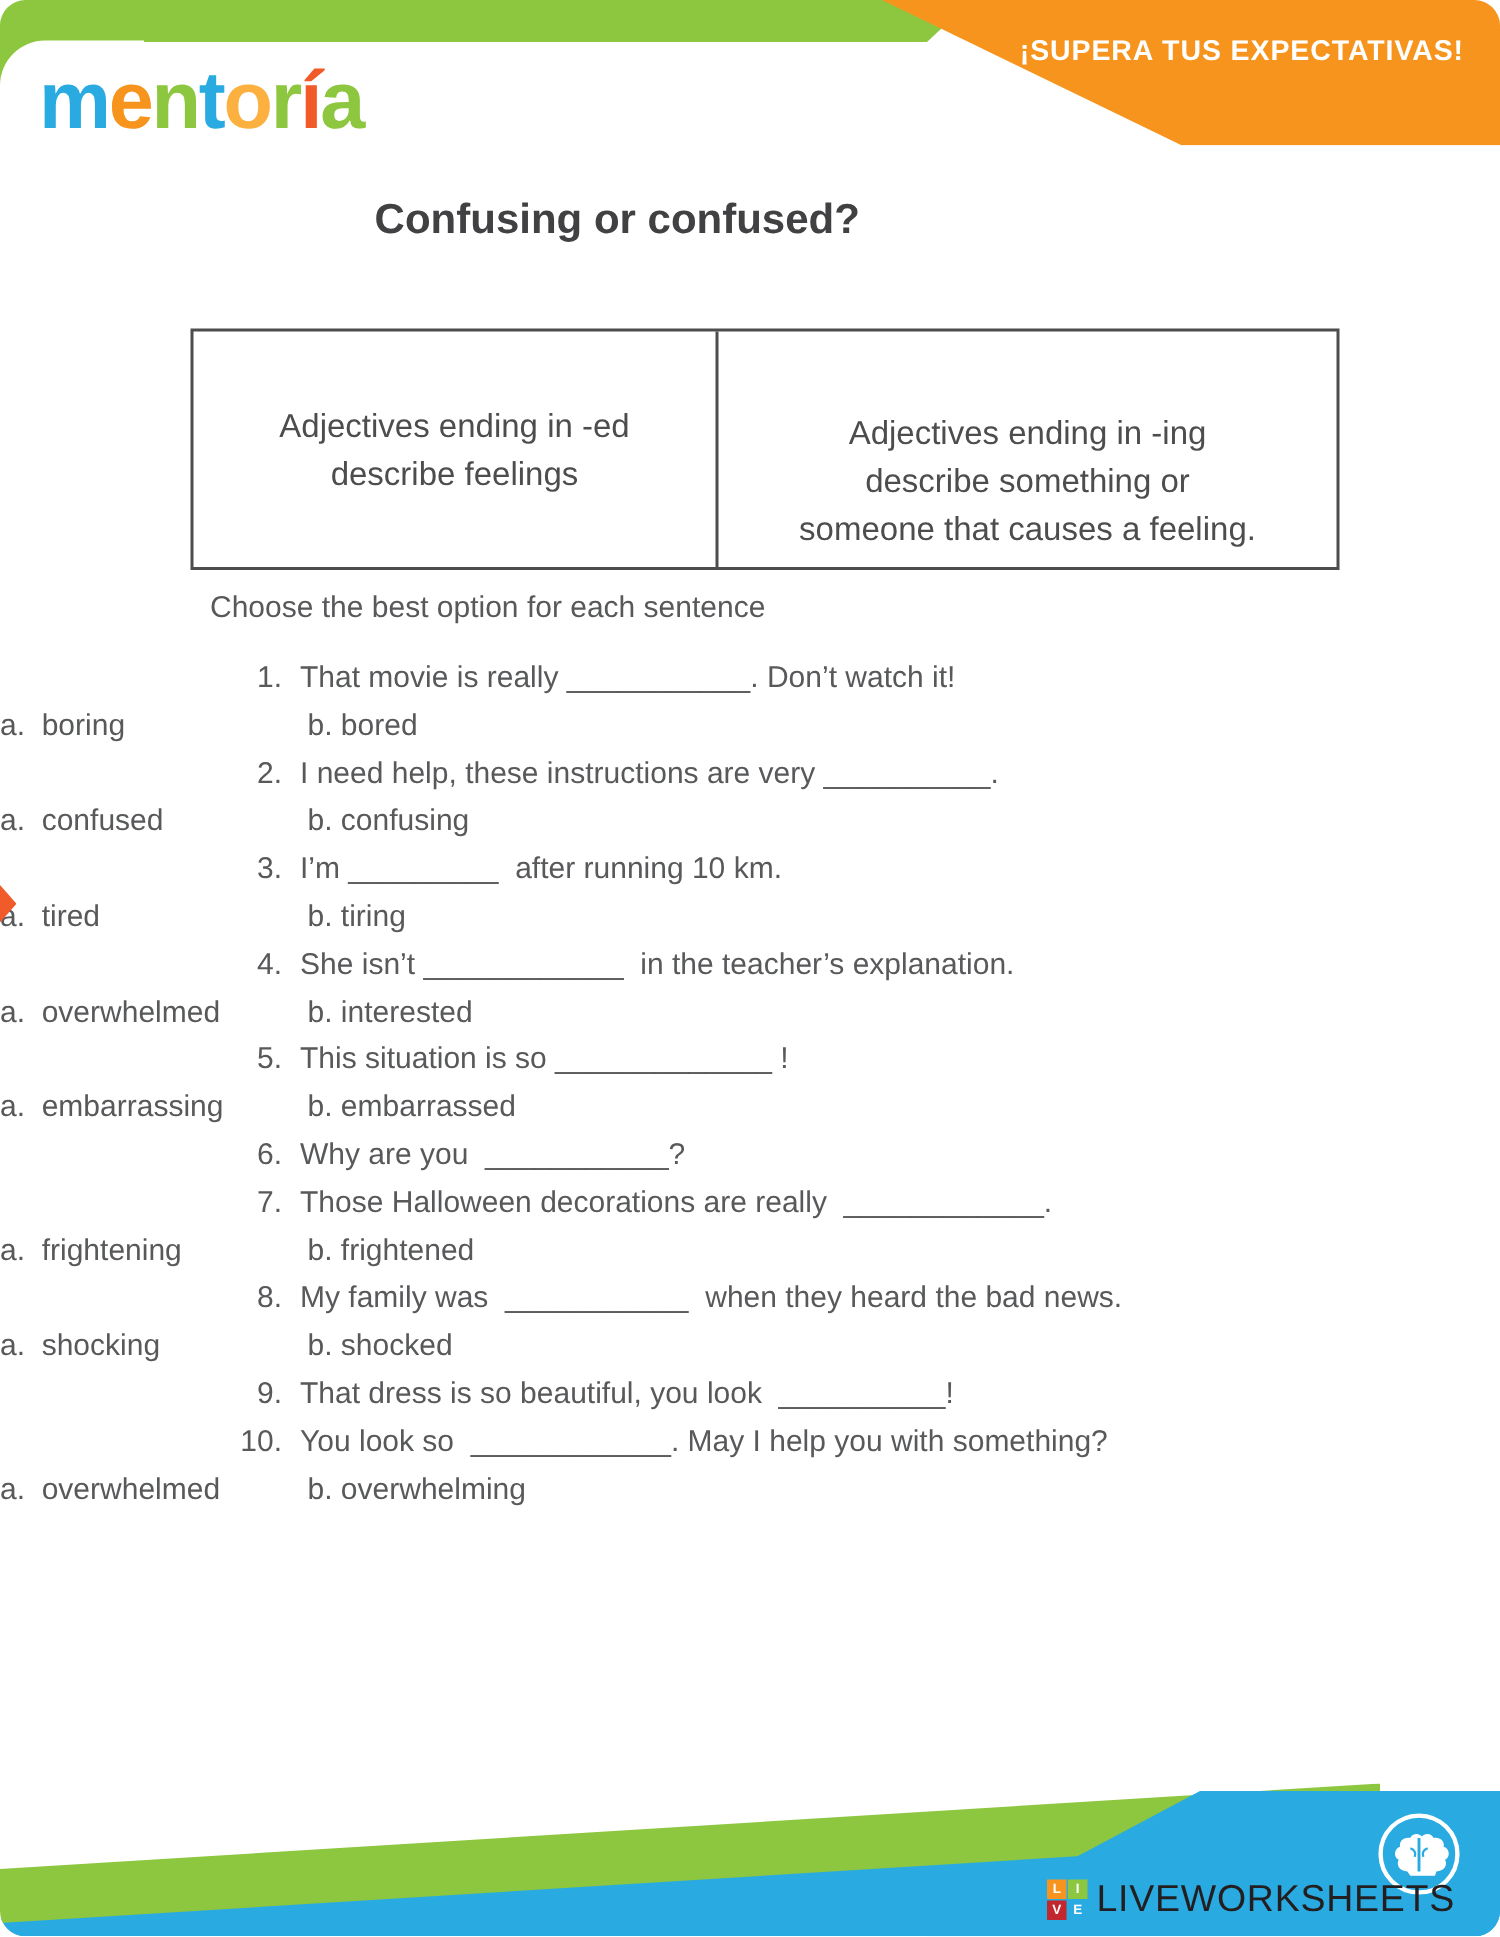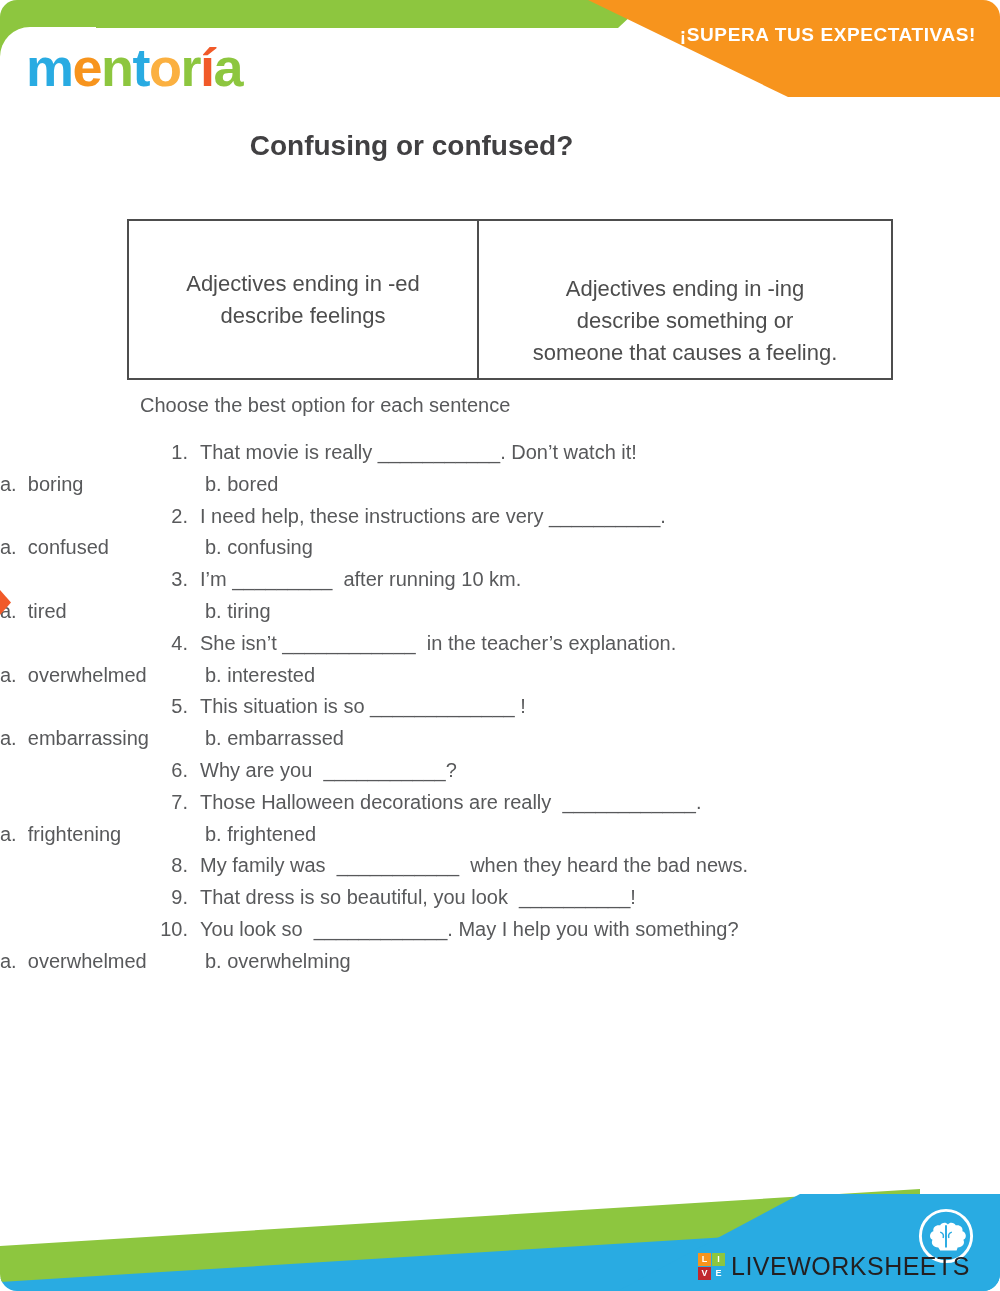--- a/index.html
+++ b/index.html
@@ -154,20 +154,23 @@
       </div>
       <div class="q-opts">
         <span class="opt a">a.  frightening</span><span class="opt b">b. frightened</span>
       </div>
     </li>
 
     <li class="q">
       <div class="q-line">
         <span class="q-num">8.</span><span class="q-text">My family was  ___________  when they heard the bad news.</span>
       </div>
+      <div class="q-opts">
+        <span class="opt a">a.  shocking</span><span class="opt b">b. shocked</span>
+      </div>
     </li>
 
     <li class="q">
       <div class="q-line">
         <span class="q-num">9.</span><span class="q-text">That dress is so beautiful, you look  __________!</span>
       </div>
     </li>
 
     <li class="q">
       <div class="q-line">

